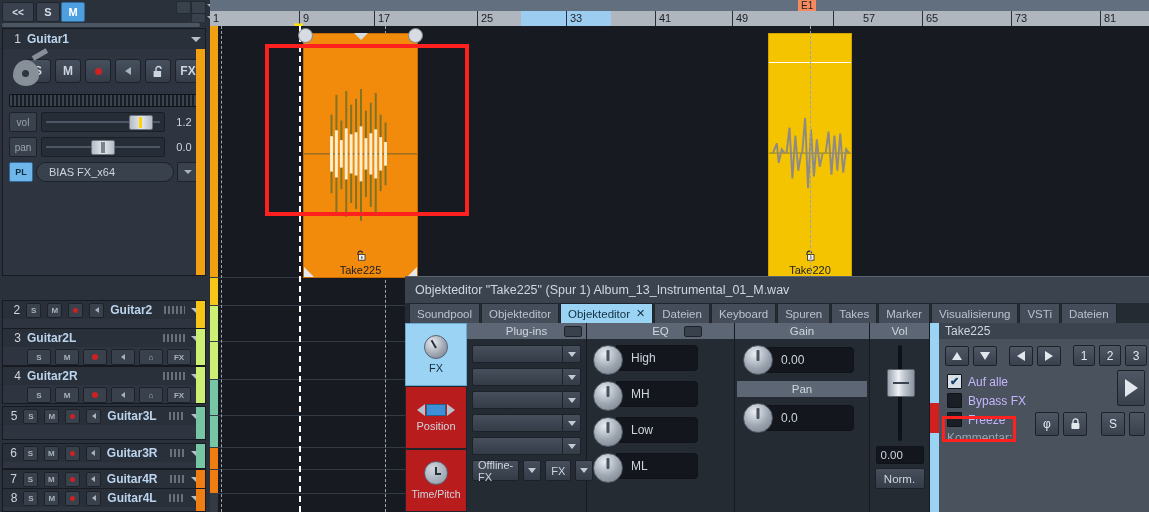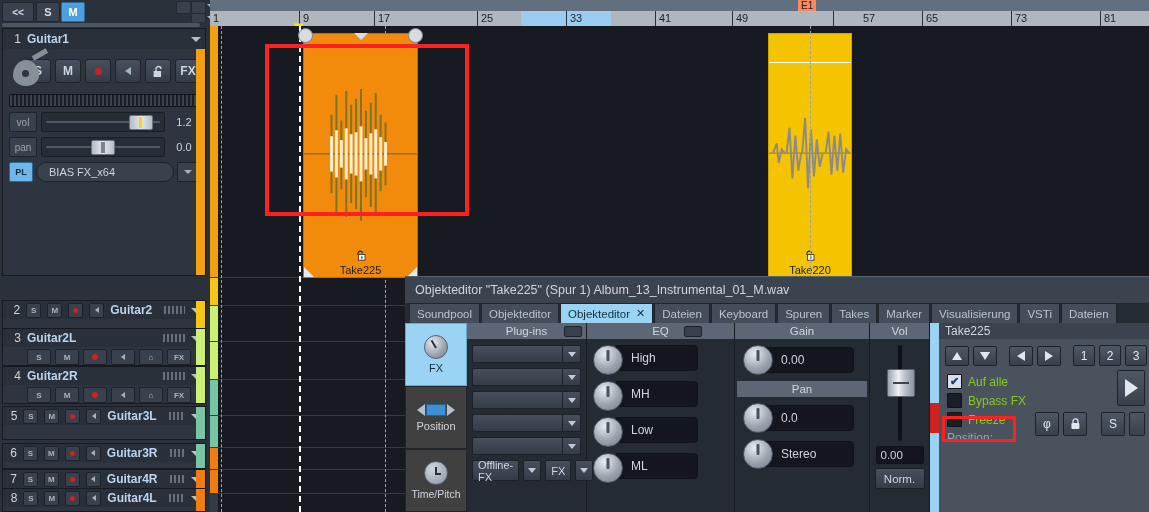--- a/index.html
+++ b/index.html
@@ -91,21 +91,21 @@
   .oe{position:absolute;left:405px;top:276px;width:744px;height:236px;background:#2e3540;border-top:1px solid #596473;z-index:20;}
   .oe-title{height:26px;display:flex;align-items:center;padding-left:10px;color:#cfd6df;font-size:12.5px;background:#3b4personally;}
   .oe-title{background:#3b434f;}
   .oe-tabs{height:20px;display:flex;align-items:stretch;background:#252b33;padding-left:4px;}
   .oe-tab{display:flex;align-items:center;padding:0 7px;margin-right:1px;background:#454d5a;color:#b9c2cd;font-size:11.5px;border:1px solid #20252c;border-bottom:none;}
   .oe-tab.active{background:#9bd3f5;color:#11303f;}
   .oe-tab .x{margin-left:6px;font-size:11px;}
   .oe-body{position:absolute;left:0;top:46px;right:0;bottom:0;background:#252b33;display:flex;}
 
   .oe-side{width:62px;background:#9bd3f5;display:flex;flex-direction:column;}
-  .side-item{height:63px;display:flex;flex-direction:column;align-items:center;justify-content:center;gap:3px;font-size:11px;color:#cfd6df;background:#404040;border:1px solid #20252c;box-sizing:border-box;}
+  .side-item{height:63px;display:flex;flex-direction:column;align-items:center;justify-content:center;gap:3px;font-size:11px;color:#cfd6df;background:#b91c1c;border:1px solid #20252c;box-sizing:border-box;}
   .side-item.active{background:#9bd3f5;color:#16303f;border-color:#6aa8cf;}
   .knob-ico{width:22px;height:22px;border-radius:50%;background:radial-gradient(circle at 35% 30%,#e8ecf1,#9aa3ae 60%,#6f7884);border:1px solid #586170;position:relative;}
   .knob-ico:after{content:"";position:absolute;left:50%;top:3px;width:2px;height:9px;background:#2b313a;transform:translateX(-50%) rotate(-30deg);transform-origin:bottom center;}
   .pos-ico{width:44px;height:14px;display:flex;align-items:center;justify-content:center;gap:1px;}
   .arrw-l{width:0;height:0;border-top:6px solid transparent;border-bottom:6px solid transparent;border-right:8px solid #b7c0ca;}
   .arrw-r{width:0;height:0;border-top:6px solid transparent;border-bottom:6px solid transparent;border-left:8px solid #b7c0ca;}
   .pos-box{width:18px;height:10px;background:#3f8fd6;border:1px solid #25608f;}
   .clock-ico{width:22px;height:22px;border-radius:50%;background:radial-gradient(circle at 35% 30%,#cfd6de,#8c95a1);border:1px solid #586170;position:relative;}
   .clock-ico:after{content:"";position:absolute;left:10px;top:5px;width:2px;height:7px;background:#2b313a;}
   .clock-ico:before{content:"";position:absolute;left:10px;top:11px;width:6px;height:2px;background:#2b313a;}
@@ -152,21 +152,21 @@
   .take-head{height:16px;display:flex;align-items:center;padding-left:6px;color:#cfd6df;font-size:12px;background:#3b434f;}
   .take-body{position:absolute;left:0;right:0;top:16px;bottom:0;background:#4a525e;}
   .nav-btn{width:22px;height:18px;background:linear-gradient(#4e5764,#39414d);border:1px solid #1d222a;border-radius:2px;display:flex;align-items:center;justify-content:center;}
   .a-up{width:0;height:0;border-left:5px solid transparent;border-right:5px solid transparent;border-bottom:8px solid #e2e7ed;}
   .a-dn{width:0;height:0;border-left:5px solid transparent;border-right:5px solid transparent;border-top:8px solid #e2e7ed;}
   .a-lf{width:0;height:0;border-top:5px solid transparent;border-bottom:5px solid transparent;border-right:8px solid #e2e7ed;}
   .a-rt{width:0;height:0;border-top:5px solid transparent;border-bottom:5px solid transparent;border-left:8px solid #e2e7ed;}
   .chk-row{display:flex;align-items:center;gap:6px;margin-top:4px;}
   .chk{width:13px;height:13px;background:#1a1f26;border:1px solid #10141a;border-radius:1px;display:flex;align-items:center;justify-content:center;}
   .chk.on{background:#d8dfe7;color:#14406a;font-size:11px;font-weight:bold;}
-  .chk-lab{font-size:12px;color:#84cc16;}
+  .chk-lab{font-size:12px;color:#c4b5fd;}
   .numbtn{width:20px;height:19px;background:linear-gradient(#4e5764,#39414d);border:1px solid #1d222a;border-radius:2px;display:flex;align-items:center;justify-content:center;font-size:12px;color:#e2e7ed;}
   .playbtn{width:26px;height:34px;background:linear-gradient(#4e5764,#39414d);border:1px solid #1d222a;border-radius:2px;display:flex;align-items:center;justify-content:center;}
   .ptri{width:0;height:0;border-top:9px solid transparent;border-bottom:9px solid transparent;border-left:13px solid #e2e7ed;}
   .sqbtn{width:22px;height:22px;background:linear-gradient(#4e5764,#39414d);border:1px solid #1d222a;border-radius:2px;display:flex;align-items:center;justify-content:center;font-size:12px;color:#e2e7ed;}
   .kom{font-size:12px;color:#9aa4b0;margin-top:4px;}
 </style>
 </head>
 <body>
 
 <div class="app">
@@ -655,24 +655,20 @@
           <div class="bigknob"></div>
           <div class="gain-pill">0.00</div>
         </div>
         <div class="subhead">
             <span>Pan</span>
           </div>
         <div class="gain-row">
           <div class="bigknob"></div>
           <div class="gain-pill">0.0</div>
         </div>
-        <div class="gain-row">
-          <div class="bigknob"></div>
-          <div class="gain-pill">Stereo</div>
-        </div>
       </div>
 
       <div class="col col-vol">
         <div class="colhead">
             <span>Vol</span>
           </div>
         <div class="volwrap">
           <div class="fader">
             <div class="fader-slot"></div>
             <div class="fader-knob"></div>
@@ -716,21 +712,21 @@
                 <div class="chk-lab">Auf alle</div>
               </div>
               <div class="chk-row">
                 <div class="chk"></div>
                 <div class="chk-lab">Bypass FX</div>
               </div>
               <div class="chk-row">
                 <div class="chk"></div>
                 <div class="chk-lab">Freeze</div>
               </div>
-              <div class="kom">Position:</div>
+              <div class="kom">Kommentar:</div>
             </div>
             <div style="flex:1;position:relative;">
               <div style="position:absolute;right:4px;top:4px;">
                 <div class="playbtn">
                     <div class="ptri"></div>
                   </div>
               </div>
               <div style="position:absolute;right:4px;top:46px;display:flex;gap:4px;">
                 <div class="sqbtn">φ</div>
                 <div class="sqbtn">

